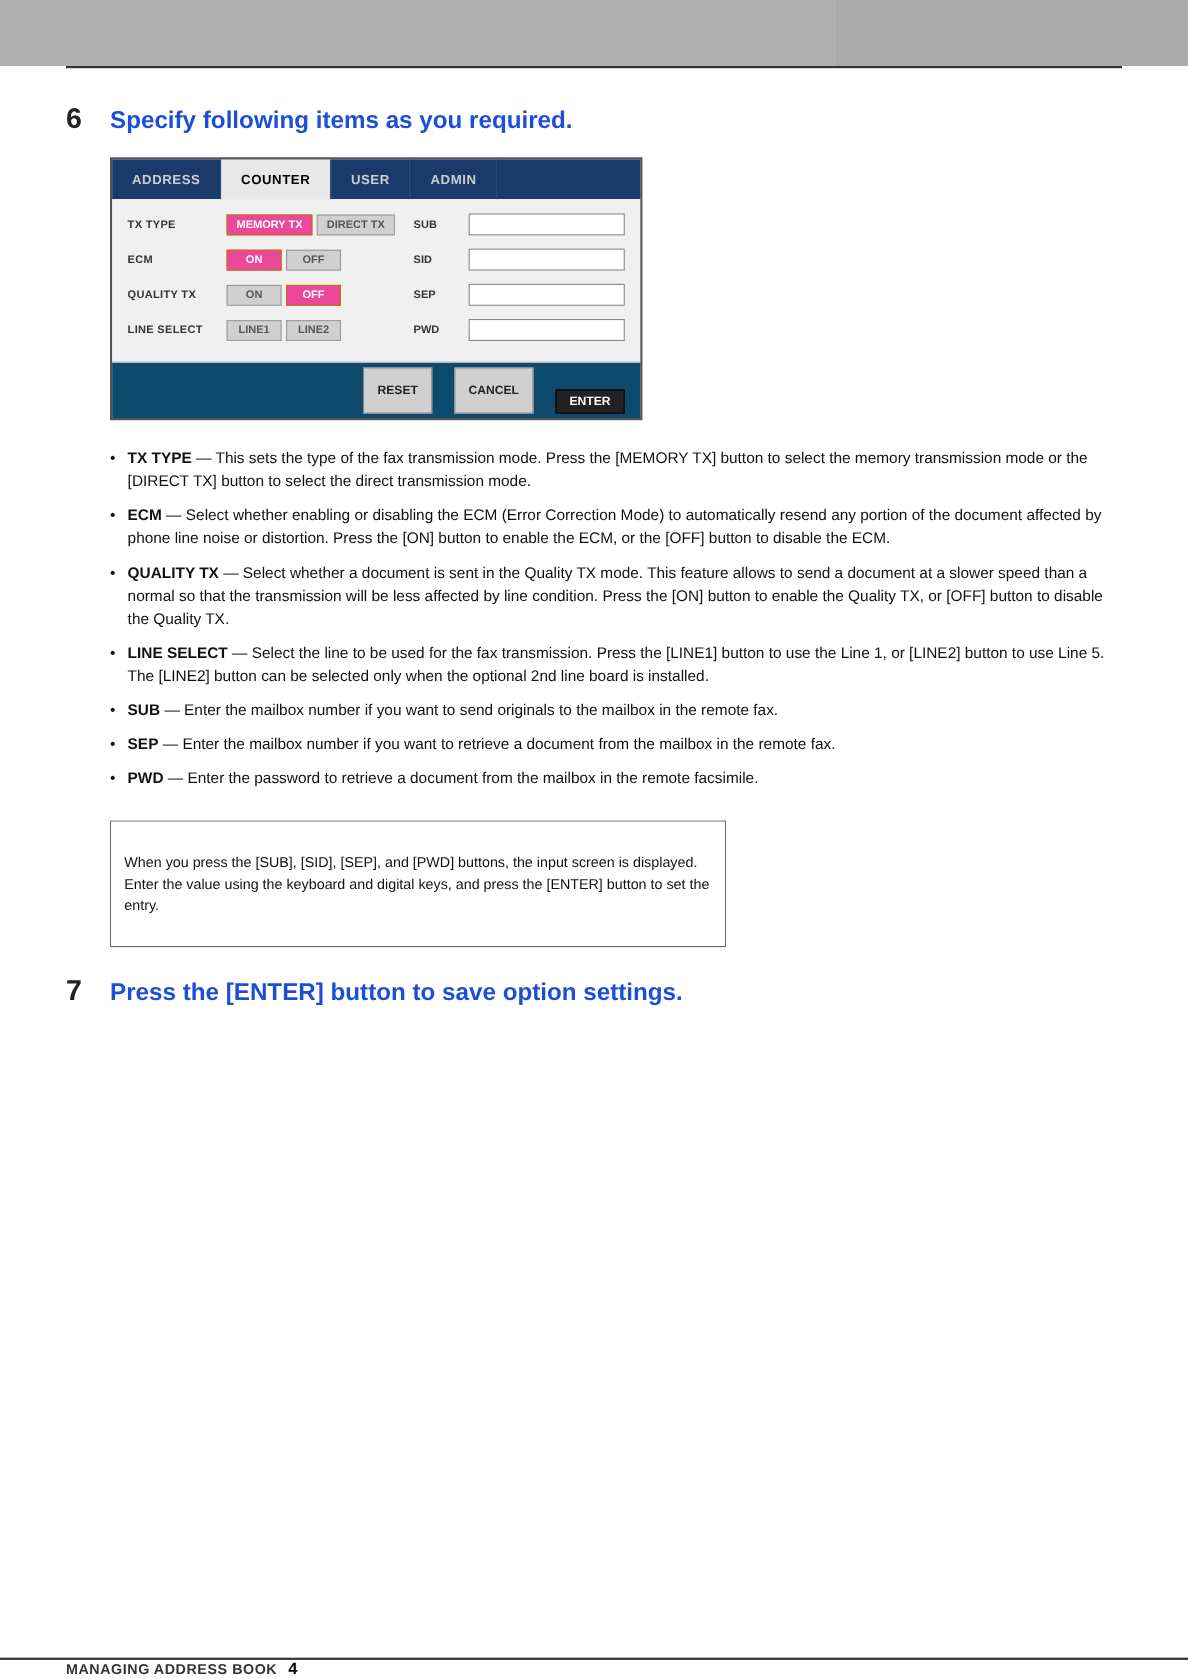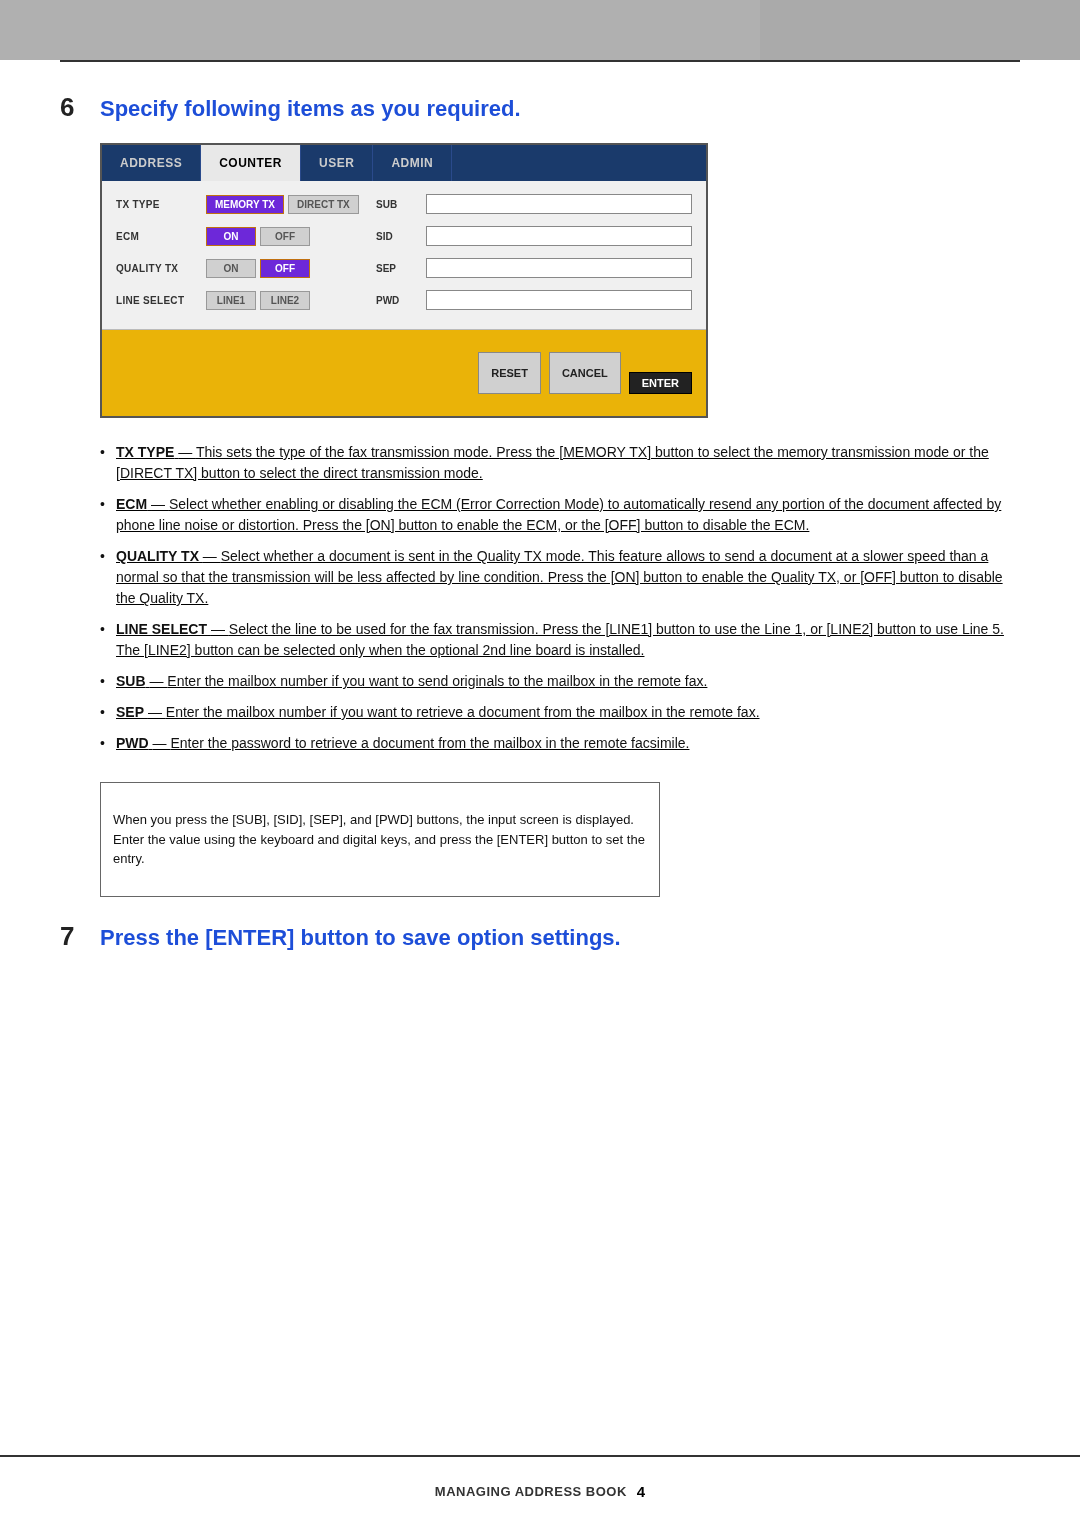--- a/index.html
+++ b/index.html
@@ -67,21 +67,21 @@
       font-weight: bold;
       color: #1d4ed8;
     }
 
     
     .ui-panel {
       border: 2px solid #555;
       background: #e8e8e8;
       margin: 0 0 24px 40px;
       padding: 0;
-      width: 608px;
+      width: 484px;
     }
 
     .panel-header {
       background: #1a3a6b;
       height: 36px;
       display: flex;
       align-items: stretch;
     }
 
     .panel-tab {
@@ -136,21 +136,21 @@
       font-weight: bold;
       border: 1px solid #888;
       background: #d8d8d8;
       color: #333;
       cursor: pointer;
       min-width: 50px;
       text-align: center;
       text-transform: uppercase;
     }
     .ui-btn.active-btn {
-      background: #6d28d9;
+      background: #ec4899;
       color: #fff;
       border-color: #c07010;
     }
     .ui-btn.inactive-btn {
       background: #d0d0d0;
       color: #555;
       border-color: #999;
     }
 
     .left-part {
@@ -175,23 +175,23 @@
       flex: 1;
       height: 20px;
       background: #fff;
       border: 1px solid #888;
       font-size: 10px;
     }
 
     .panel-footer {
       display: flex;
       justify-content: flex-end;
-      gap: 8px;
-      padding: 22px 14px;
-      background: #eab308;
+      gap: 20px;
+      padding: 4px 14px;
+      background: #0c4a6e;
       border-top: 1px solid #bbb;
     }
 
     .footer-btn {
       padding: 4px 12px;
       font-size: 11px;
       font-weight: bold;
       border: 1px solid #888;
       background: #d0d0d0;
       color: #222;
@@ -205,21 +205,20 @@
       color: #fff;
       border-color: #000;
       margin-top: 20px;
     }
 
     
     .bullet-list {
       list-style: none;
       margin: 0 0 28px 40px;
       padding: 0;
-      text-decoration: underline;
     }
     .bullet-list li {
       position: relative;
       padding-left: 16px;
       margin-bottom: 10px;
       font-size: 14px;
       line-height: 1.5;
       color: #111;
     }
     .bullet-list li::before {
@@ -262,23 +261,23 @@
       margin: 24px 0 0 0;
     }
 
     
     .page-footer {
       position: absolute;
       bottom: 0;
       left: 0;
       right: 0;
       border-top: 2px solid #333;
-      padding: 26px 60px;
-      display: flex;
-      justify-content: center;
+      padding: 0 60px;
+      display: flex;
+      justify-content: flex-start;
       align-items: center;
       margin-top: 28px;
     }
     .footer-text {
       font-size: 13px;
       font-weight: bold;
       color: #333;
       letter-spacing: 0.5px;
       text-transform: uppercase;
     }

